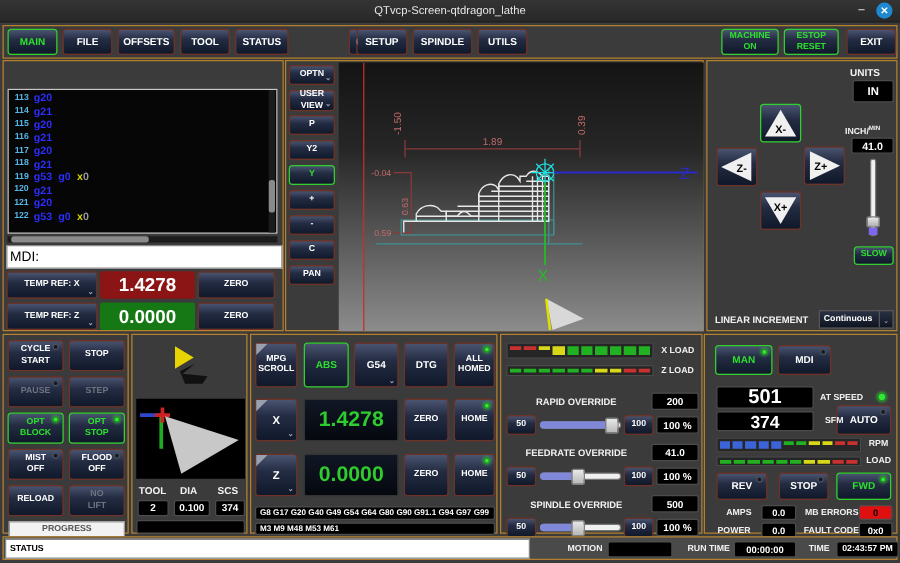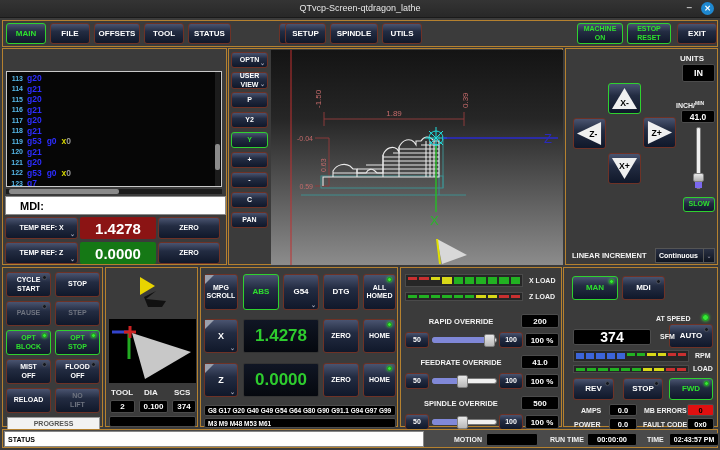--- a/index.html
+++ b/index.html
@@ -117,33 +117,29 @@
         <span class="num">121</span>
         <span class="tok g">g20</span>
       </div>
       <div class="gline">
         <span class="num">122</span>
         <span class="tok g">g53</span>
         <span class="tok g">g0</span>
         <span class="tok x">x</span>
         <span class="tok v">0</span>
       </div>
-      <div class="gline">
-        <span class="num">123</span>
-        <span class="tok g">g7</span>
-      </div>
     </div>
   <div class="abs" style="left:212px;top:23px;width:5px;height:114px;background:#1c1c1c;">
     <div style="position:absolute;top:72px;width:5px;height:26px;background:#8a8a8a;border-radius:2px;"></div>
   </div>
   <div class="abs" style="left:3px;top:140px;width:216px;height:5px;background:#1c1c1c;">
     <div style="position:absolute;left:3px;width:110px;height:5px;background:#8a8a8a;border-radius:2px;"></div>
   </div>
   <div class="abs" style="left:2px;top:147px;width:221px;height:19px;background:#fff;border:1px solid #888;display:flex;align-items:center;">
-    <span style="color:#000;font-weight:bold;font-size:11px;padding-left:14px;">MDI:</span>
+    <span style="color:#000;font-weight:normal;font-size:11px;padding-left:2px;">MDI:</span>
   </div>
   <div class="btn" style="left:2px;top:168px;width:73px;height:22px;">
     <span>TEMP REF: X</span>
     <span class="dd">⌄</span>
   </div>
   <div class="display" style="left:77px;top:168px;width:76px;height:22px;background:#8b1414;font-size:15px;border:none;">1.4278</div>
   <div class="btn" style="left:155px;top:168px;width:62px;height:22px;">ZERO</div>
   <div class="btn" style="left:2px;top:193px;width:73px;height:22px;">
     <span>TEMP REF: Z</span>
     <span class="dd">⌄</span>
@@ -436,20 +432,21 @@
   <div class="btn green" style="left:8px;top:8px;width:46px;height:24px;font-size:8px;">
     <span>MAN</span><span class="led on"></span>
   </div>
   <div class="btn" style="left:58px;top:8px;width:43px;height:24px;font-size:8px;">
     <span>MDI</span><span class="led"></span>
   </div>
   <div class="btn" style="left:105px;top:8px;width:44px;height:24px;font-size:8px;margin-top:48px;">
     <span>AUTO</span><span class="led"></span>
   </div>
 
+  <div class="display" style="left:9px;top:41px;width:78px;height:18px;font-size:16px;">501</div>
   <div class="lbl" style="left:92px;top:47px;">AT SPEED</div>
   <span class="led on" style="left:138px;top:46px;right:auto;width:7px;height:7px;position:absolute;"></span>
   <div class="display" style="left:9px;top:61px;width:78px;height:16px;font-size:14px;">374</div>
   <div class="lbl" style="left:96px;top:65px;">SFM</div>
 
   <div class="bar" id="rpm-bar" style="left:9px;top:82px;width:116px;height:12px;">
       <div class="seg blue lit"></div>
       <div class="seg blue lit"></div>
       <div class="seg blue lit"></div>
       <div class="seg blue lit"></div>

